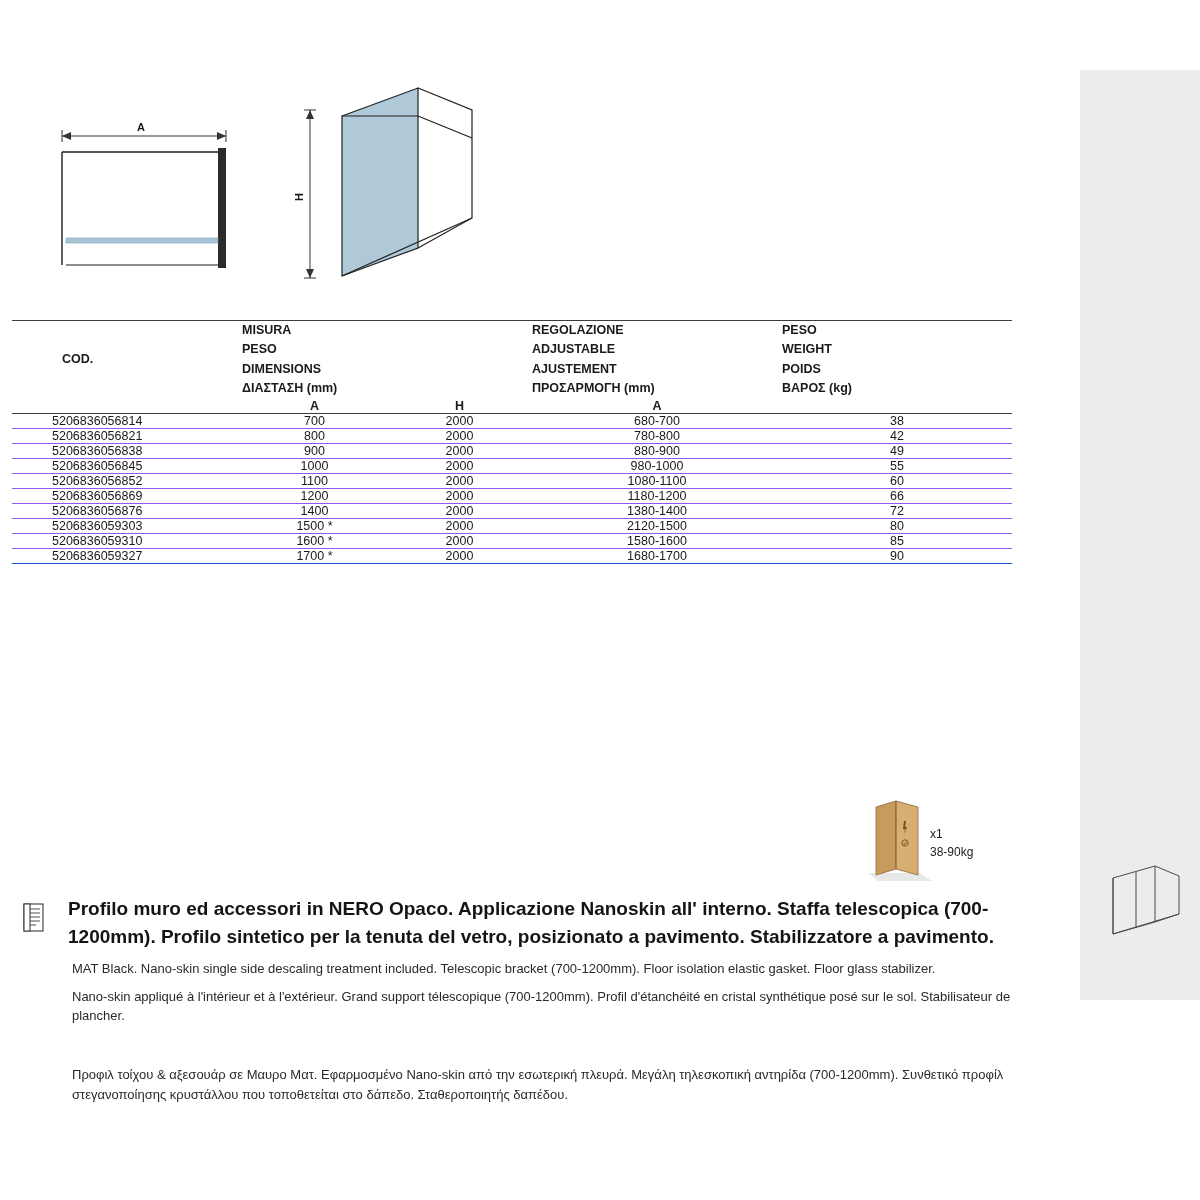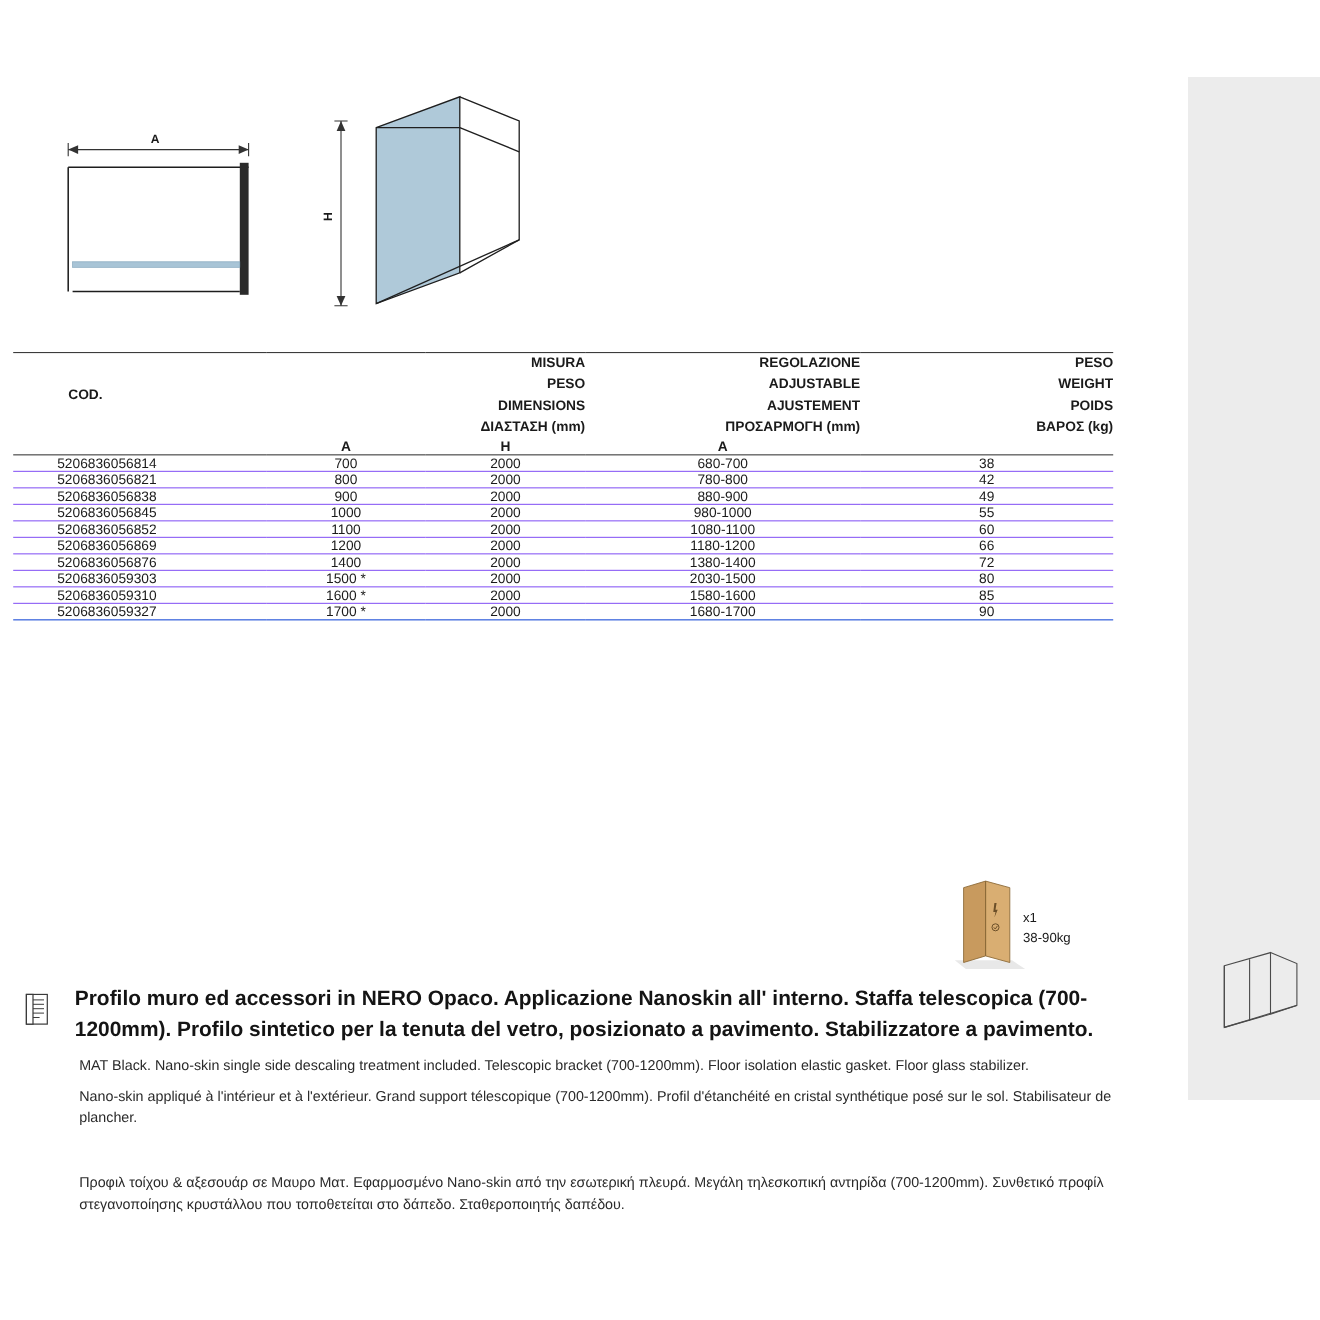--- a/index.html
+++ b/index.html
@@ -42,21 +42,21 @@
   table.spec {
     border-collapse:collapse; width:1000px;
     font-size:12.5px;
   }
   table.spec th, table.spec td { padding:0; }
   .hdr-row td {
     border-top:1px solid #3c3c3c;
     border-bottom:none;
     padding:10px 0 6px 0;
     vertical-align:top;
-    text-align:right;
+    text-align:left;
     font-weight:bold;
     font-size:12.5px;
     line-height:1.55;
   }
   .hdr-row td.cod {
     text-align:left; padding-left:50px; vertical-align:middle;
     font-weight:bold;
   }
   .sub-row td {
     text-align:center; font-weight:bold; font-size:12.5px;
@@ -247,21 +247,21 @@
         <td class="code">5206836056876</td>
         <td>1400</td>
         <td>2000</td>
         <td>1380-1400</td>
         <td>72</td>
       </tr>
       <tr class="data-row">
         <td class="code">5206836059303</td>
         <td>1500 *</td>
         <td>2000</td>
-        <td>2030-1500</td>
+        <td>2120-1500</td>
         <td>80</td>
       </tr>
       <tr class="data-row">
         <td class="code">5206836059310</td>
         <td>1600 *</td>
         <td>2000</td>
         <td>1580-1600</td>
         <td>85</td>
       </tr>
       <tr class="data-row">

